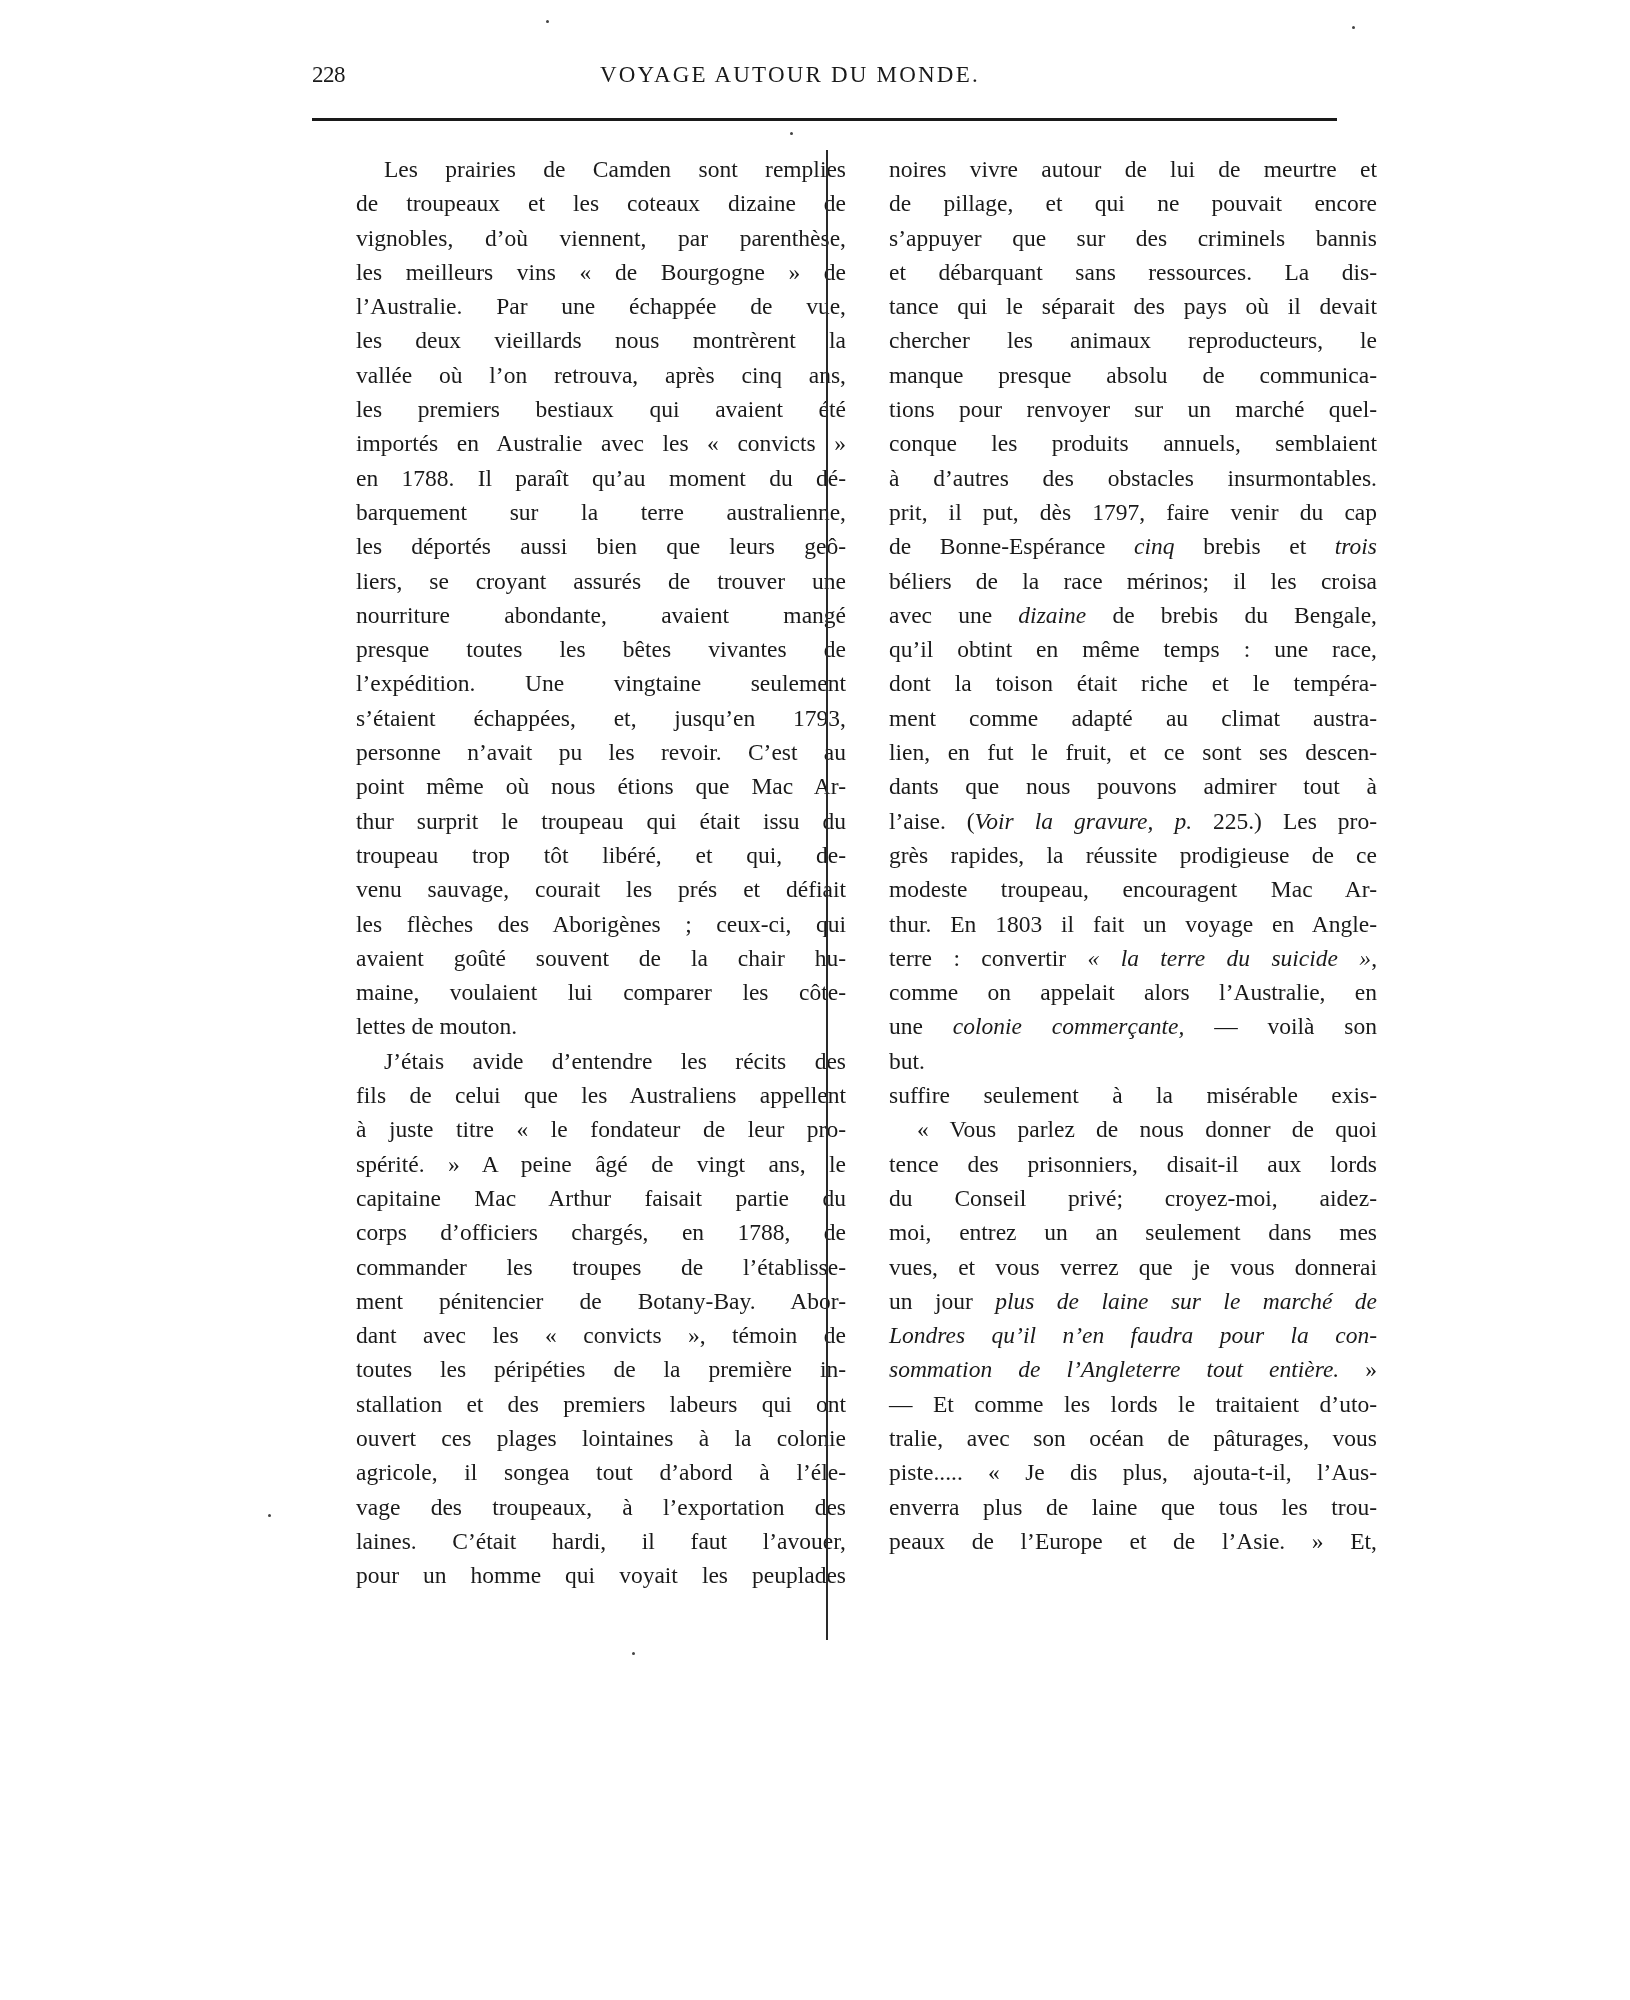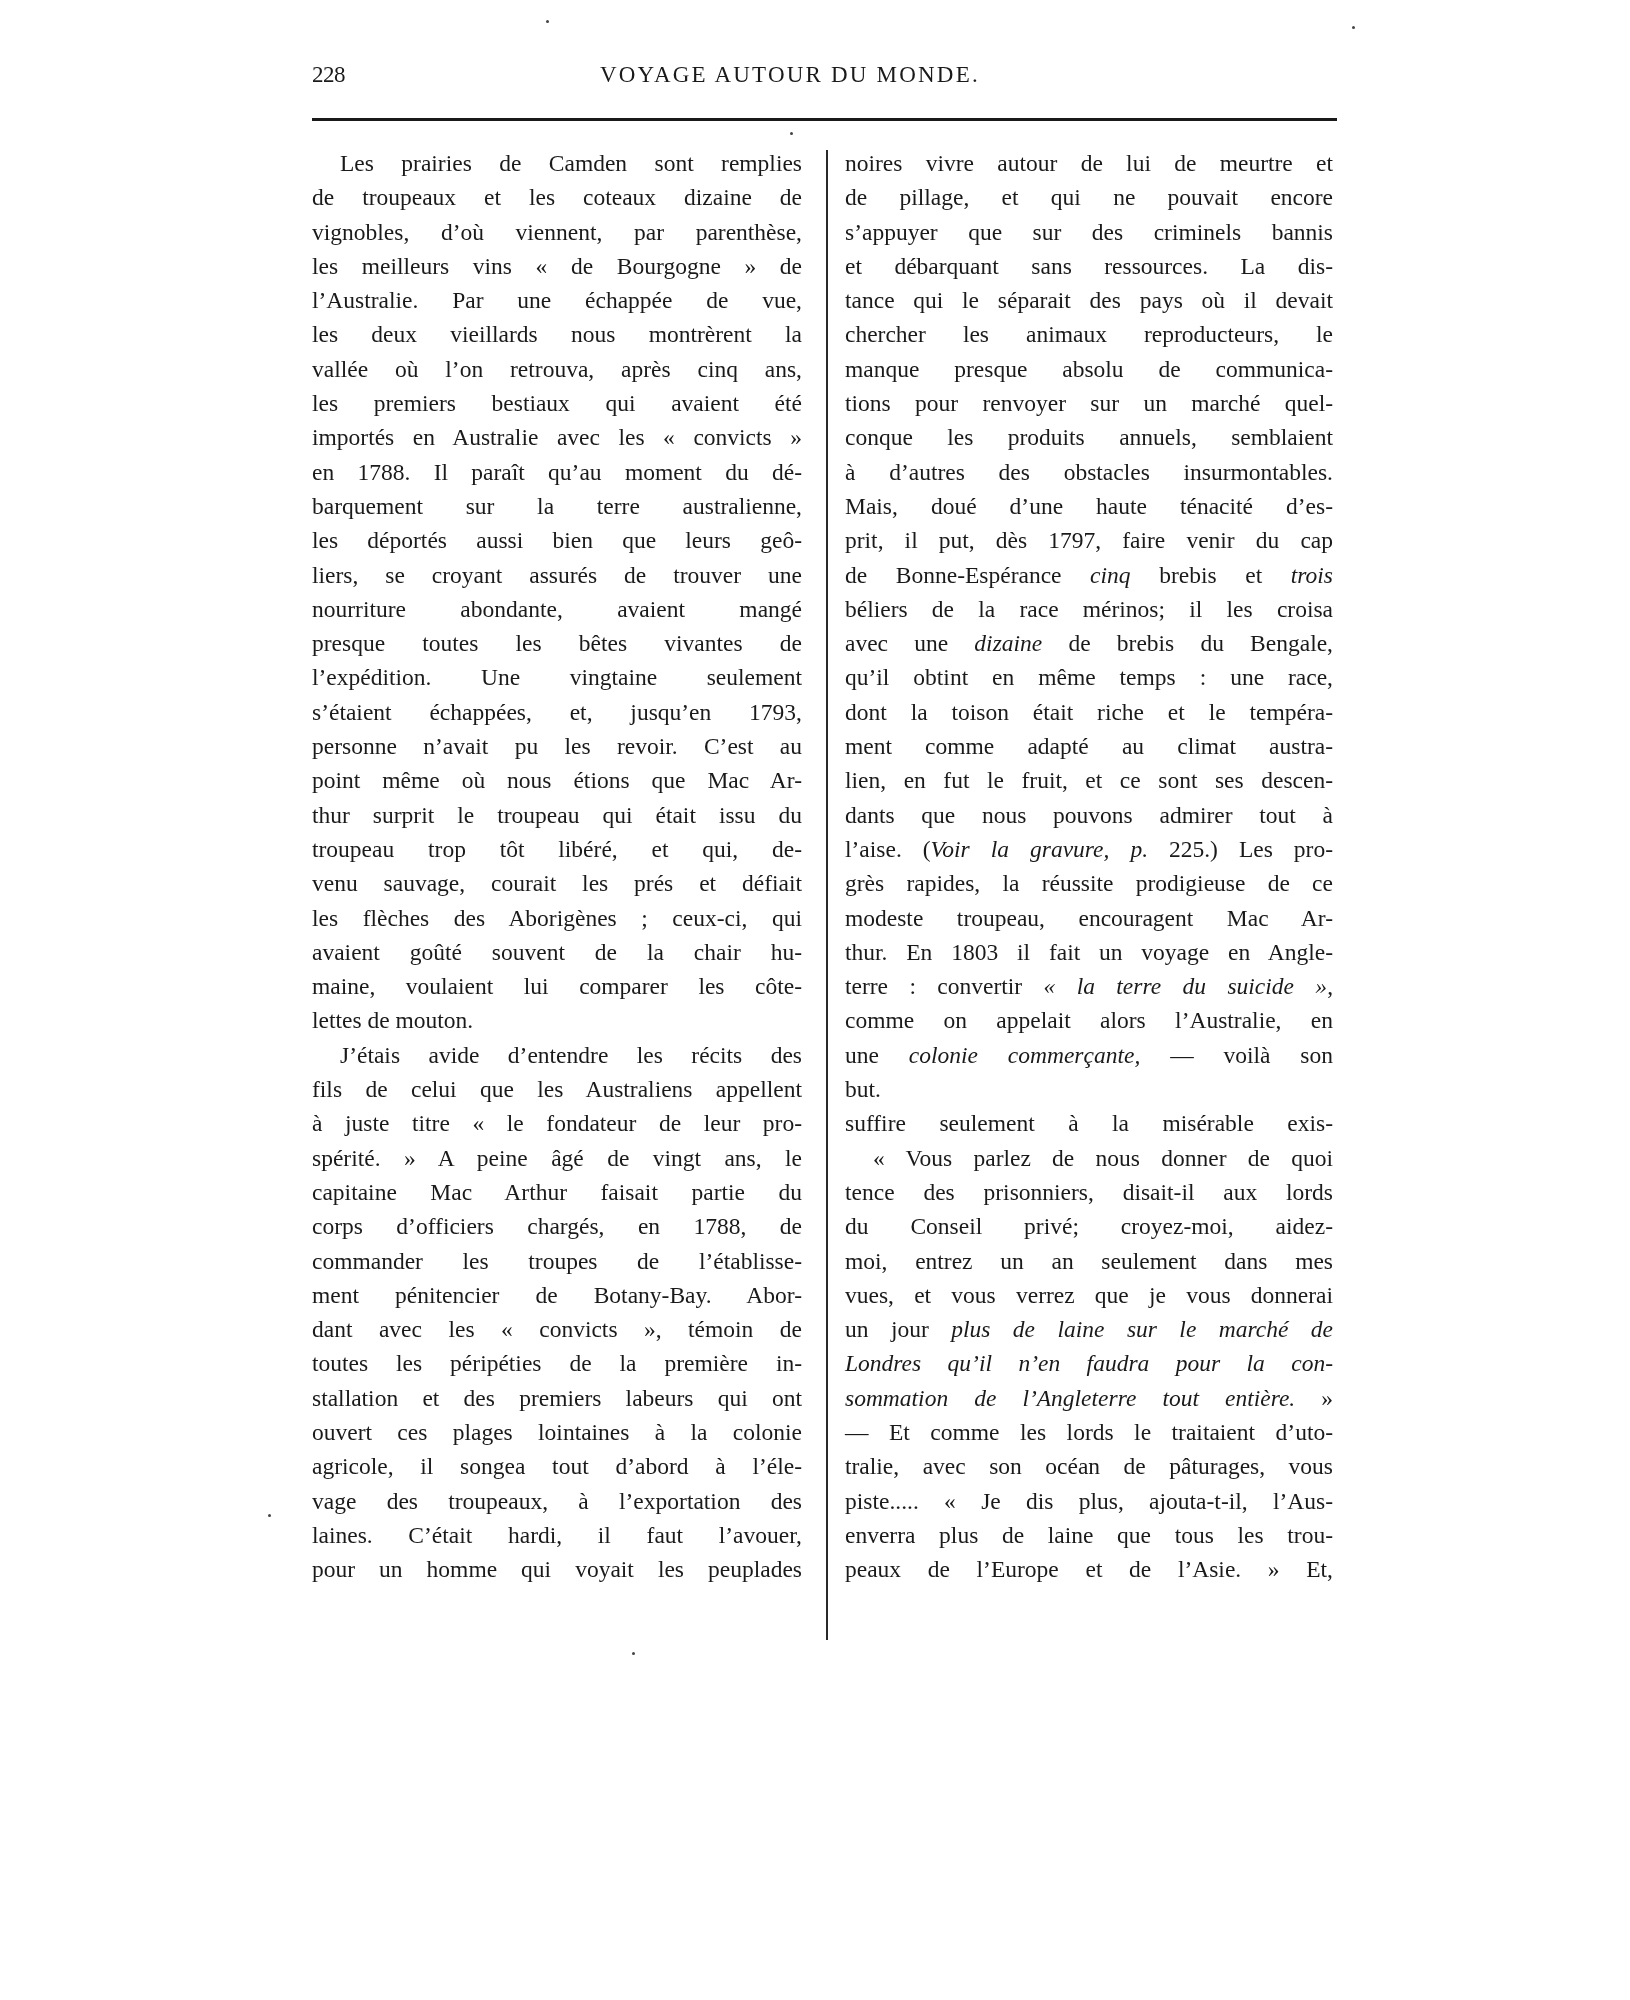--- a/index.html
+++ b/index.html
@@ -1,21 +1,21 @@
 <!DOCTYPE html>
 <html><head>
   <meta charset="utf-8">
   <style>
     html, body { margin: 0; padding: 0; background: #ffffff; }
     body { width: 1630px; height: 2000px; position: relative; overflow: hidden;
            font-family: "Liberation Serif", "DejaVu Serif", serif; color: #1a1a1a; }
     .page-number { position: absolute; left: 312px; top: 62px; font-size: 23px; font-weight: normal; letter-spacing: -0.5px; }
     .running-head { position: absolute; left: 600px; top: 62px; font-size: 23px; letter-spacing: 2.2px; }
     .head-rule { position: absolute; left: 312px; top: 118px; width: 1025px; height: 3px; background: #1a1a1a; }
-    .column { position: absolute; top: 146px; width: 490px; }
+    .column { position: absolute; top: 152px; width: 490px; margin-left: 44px; }
     .col-left { left: 312px; }
     .col-right { left: 845px; width: 488px; }
     .col-divider { position: absolute; left: 826px; top: 150px; width: 2px; height: 1490px; background: #2a2a2a; }
     .line { display: block; height: 34.3px; line-height: 34.3px; font-size: 23.5px;
             text-align: justify; text-align-last: justify; white-space: nowrap; overflow: visible; }
     .line.last { text-align-last: left; }
     .line.indent { padding-left: 28px; }
     .line .it { font-style: italic; }
     .speck { position: absolute; width: 3px; height: 3px; border-radius: 50%; background: #444; }
   </style>
@@ -76,21 +76,20 @@
       <span class="line"><span>noires vivre autour de lui de meurtre et</span></span>
       <span class="line"><span>de pillage, et qui ne pouvait encore</span></span>
       <span class="line"><span>s’appuyer que sur des criminels bannis</span></span>
       <span class="line"><span>et débarquant sans ressources. La dis-</span></span>
       <span class="line"><span>tance qui le séparait des pays où il devait</span></span>
       <span class="line"><span>chercher les animaux reproducteurs, le</span></span>
       <span class="line"><span>manque presque absolu de communica-</span></span>
       <span class="line"><span>tions pour renvoyer sur un marché quel-</span></span>
       <span class="line"><span>conque les produits annuels, semblaient</span></span>
       <span class="line"><span>à d’autres des obstacles insurmontables.</span></span>
-      <span class="line"><span>Mais, doué d’une haute ténacité d’es-</span></span>
       <span class="line"><span>prit, il put, dès 1797, faire venir du cap</span></span>
       <span class="line"><span>de Bonne-Espérance </span><span class="it">cinq</span><span> brebis et </span><span class="it">trois</span></span>
       <span class="line"><span>béliers de la race mérinos; il les croisa</span></span>
       <span class="line"><span>avec une </span><span class="it">dizaine</span><span> de brebis du Bengale,</span></span>
       <span class="line"><span>qu’il obtint en même temps : une race,</span></span>
       <span class="line"><span>dont la toison était riche et le tempéra-</span></span>
       <span class="line"><span>ment comme adapté au climat austra-</span></span>
       <span class="line"><span>lien, en fut le fruit, et ce sont ses descen-</span></span>
       <span class="line"><span>dants que nous pouvons admirer tout à</span></span>
       <span class="line"><span>l’aise. (</span><span class="it">Voir la gravure, p.</span><span> 225.) Les pro-</span></span>

